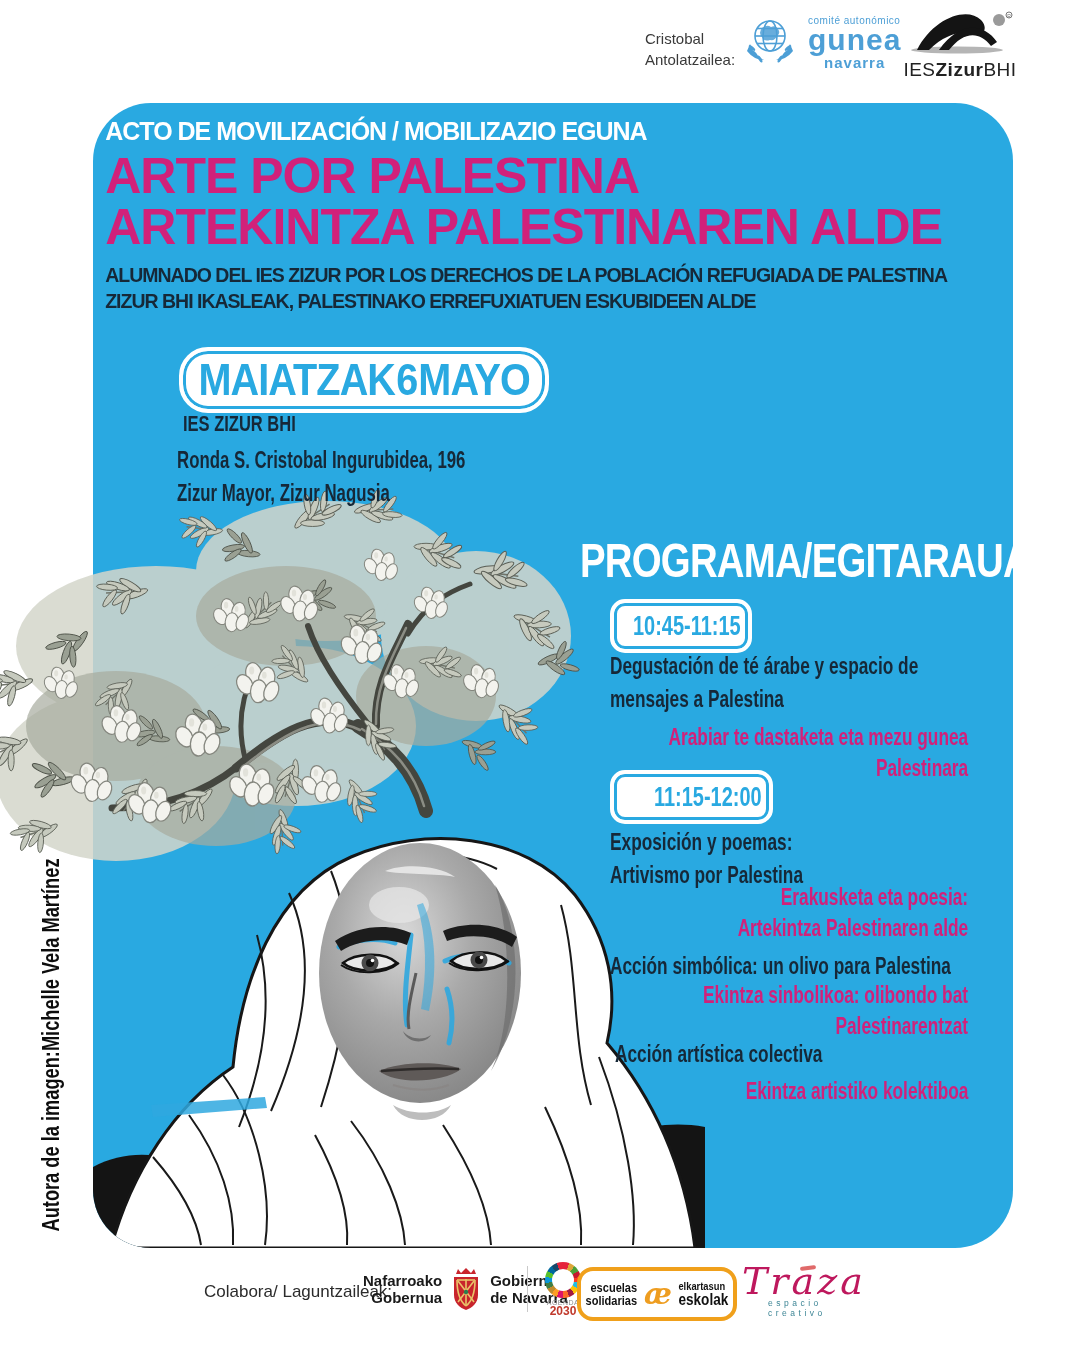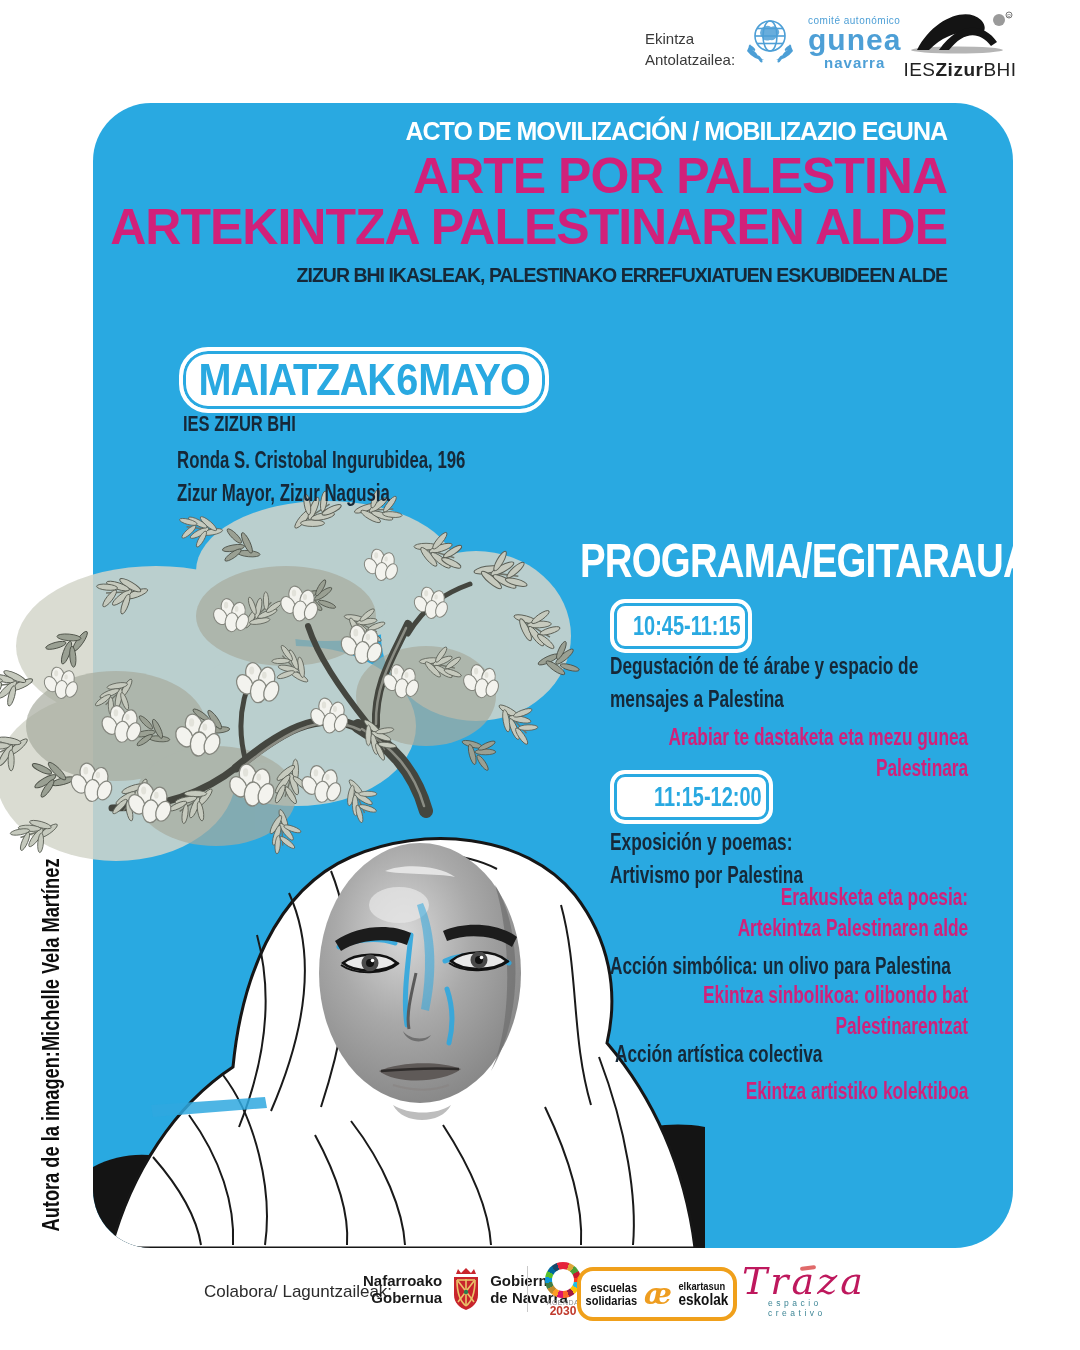--- a/index.html
+++ b/index.html
@@ -13,21 +13,21 @@
   .unrwa-name{font-size:30px;font-weight:bold;line-height:28px;letter-spacing:1px;}
   .unrwa-region{font-size:15px;font-weight:bold;text-align:center;letter-spacing:1px;}
   .ies{position:absolute;left:900px;top:10px;width:120px;text-align:center;}
   .ies-text{font-size:19px;color:#222;letter-spacing:.5px;margin-top:1px;}
   .ies-text b{font-weight:bold;}
   
   .blue-bg{position:absolute;left:93px;top:103px;width:920px;height:1145px;background:#29A9E1;border-radius:58px;}
   .tree-svg{position:absolute;left:-4px;top:476px;width:592px;height:416px;}
   .box-content{position:absolute;left:93px;top:103px;width:920px;height:1145px;border-radius:58px;overflow:hidden;}
   
-  .hero{position:absolute;top:14px;right:66px;text-align:right;}
+  .hero{position:absolute;top:14px;right:66px;}
   .kicker{font-size:25px;font-weight:bold;color:#fff;letter-spacing:-1px;margin-bottom:5px;}
   .title{font-size:50px;font-weight:bold;color:#D1217A;line-height:51px;letter-spacing:-1px;}
   .subs{margin-top:9px;font-size:19.5px;font-weight:bold;color:#162838;letter-spacing:-1px;line-height:26px;}
   
   .date-pill{position:absolute;left:86px;top:244px;width:362px;height:58px;background:#fff;
      border:4px solid #fff;border-radius:29px;box-shadow:inset 0 0 0 3px #29A9E1;
      display:flex;align-items:center;justify-content:center;}
   .date-pill span{display:inline-block;font-size:44px;font-weight:bold;color:#29A9E1;
      letter-spacing:-1px;word-spacing:-10px;transform:scaleX(.9);white-space:nowrap;}
   .venue{position:absolute;left:90px;top:308px;font-size:22px;font-weight:bold;color:#162838;
@@ -75,21 +75,21 @@
   .traza-name{font-family:"DejaVu Serif",serif;font-style:italic;font-size:38px;color:#be185d;letter-spacing:3px;line-height:30px;}
   .traza-accent{position:absolute;left:58px;top:0px;width:16px;height:4px;background:#e06a6a;border-radius:2px;transform:rotate(-8deg);}
   .traza-tag{font-size:8.5px;color:#3e8696;letter-spacing:3.5px;margin-top:2px;margin-left:26px;}
 </style>
 </head>
 <body>
 
 <div class="poster">
 
   <div class="org-label">
-    <div>Ekintza</div>
+    <div>Cristobal</div>
     <div>Antolatzailea:</div>
   </div>
 
   <div class="unrwa">
     <svg width="56" height="58" viewBox="0 0 56 58">
       <g stroke="#4D9FD6" fill="none" stroke-width="1.6">
         <circle cx="28" cy="22" r="15"></circle>
         <ellipse cx="28" cy="22" rx="7" ry="15"></ellipse>
         <line x1="13" y1="22" x2="43" y2="22"></line>
         <line x1="15" y1="14.5" x2="41" y2="14.5"></line>
@@ -321,20 +321,21 @@
       <path d="M300,310 C320,316 340,316 356,310" fill="none" stroke="#8a8684" stroke-width="2" opacity=".8"></path>
 
       <path d="M300,330 C316,340 344,340 358,330 C348,350 310,350 300,330 Z" fill="#7c7c7c" opacity=".5"></path>
     </svg>
 
     <div class="hero">
       <div class="kicker">ACTO DE MOVILIZACIÓN / MOBILIZAZIO EGUNA</div>
       <div class="title">ARTE POR PALESTINA</div>
       <div class="title">ARTEKINTZA PALESTINAREN ALDE</div>
       <div class="subs">
+        <div>ALUMNADO DEL IES ZIZUR POR LOS DERECHOS DE LA POBLACIÓN REFUGIADA DE PALESTINA</div>
         <div>ZIZUR BHI  IKASLEAK, PALESTINAKO ERREFUXIATUEN ESKUBIDEEN ALDE</div>
       </div>
     </div>
 
     <div class="date-pill">
       <span>MAIATZAK 6 MAYO</span>
     </div>
     <div class="venue">IES ZIZUR BHI</div>
     <div class="address">
       <div>Ronda S. Cristobal Ingurubidea, 196</div>

